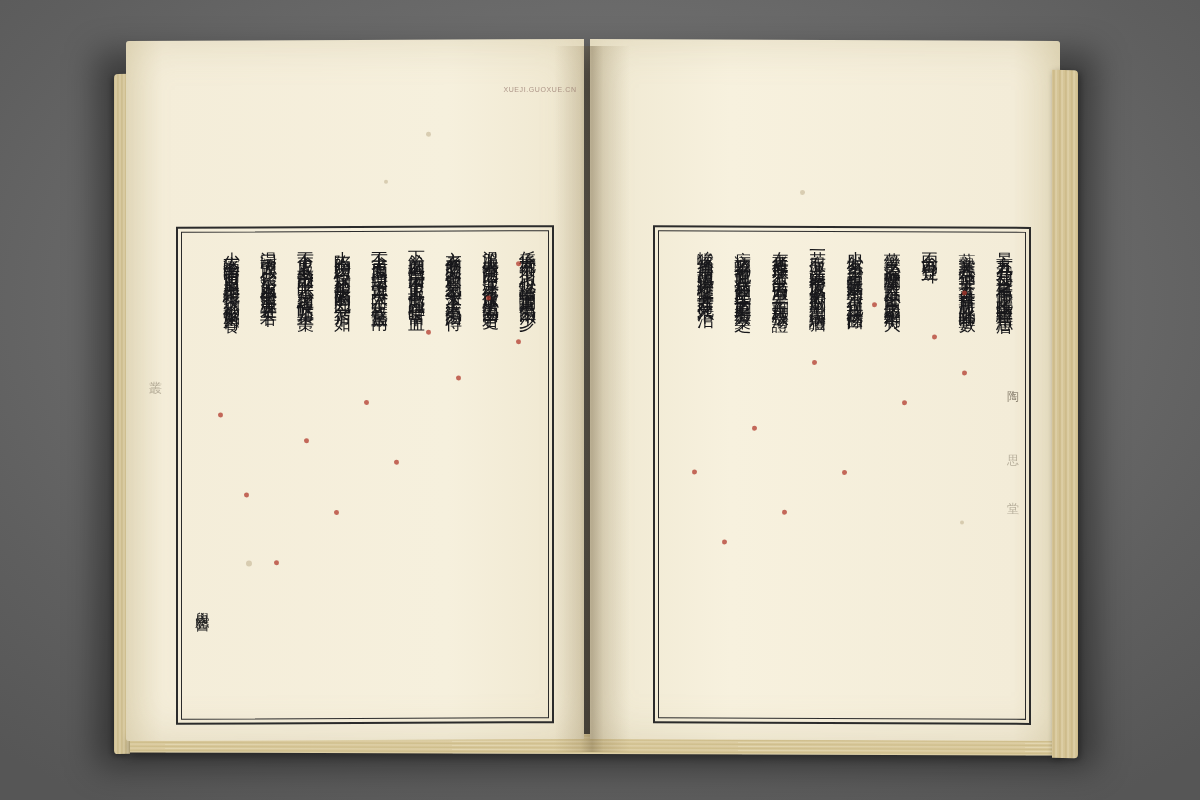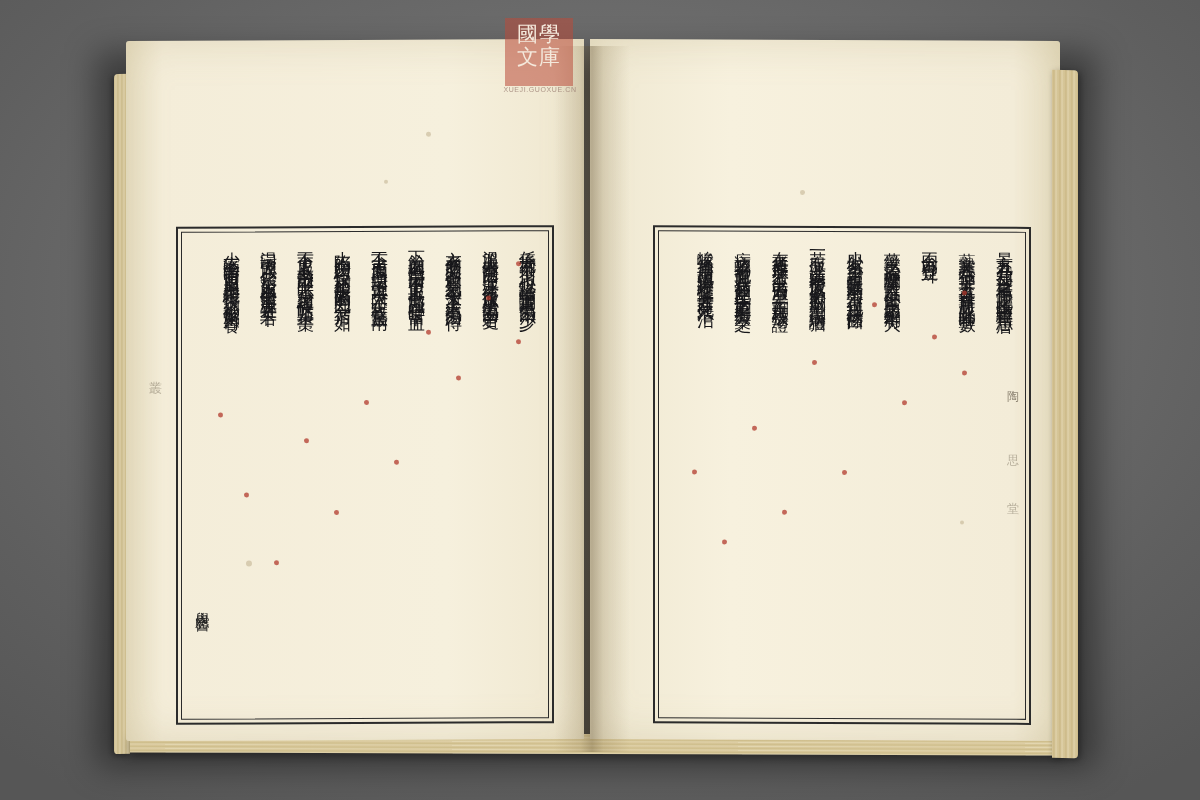--- a/index.html
+++ b/index.html
@@ -318,19 +318,15 @@
       <div class="redmark" style="left:192px; top:470px;"></div>
       <div class="redmark" style="left:162px; top:386px;"></div>
       <div class="redmark" style="left:132px; top:500px;"></div>
       <div class="redmark" style="left:102px; top:430px;"></div>
     </div>
 
     <div class="edge-right"></div>
     <div class="gutter"></div>
   </div>
 
-  <div class="seal">
-    <div>國學</div>
-    <div>文庫</div>
-  </div>
   <div class="seal-url">XUEJI.GUOXUE.CN</div>
 
 </div>
 
 </body></html>

